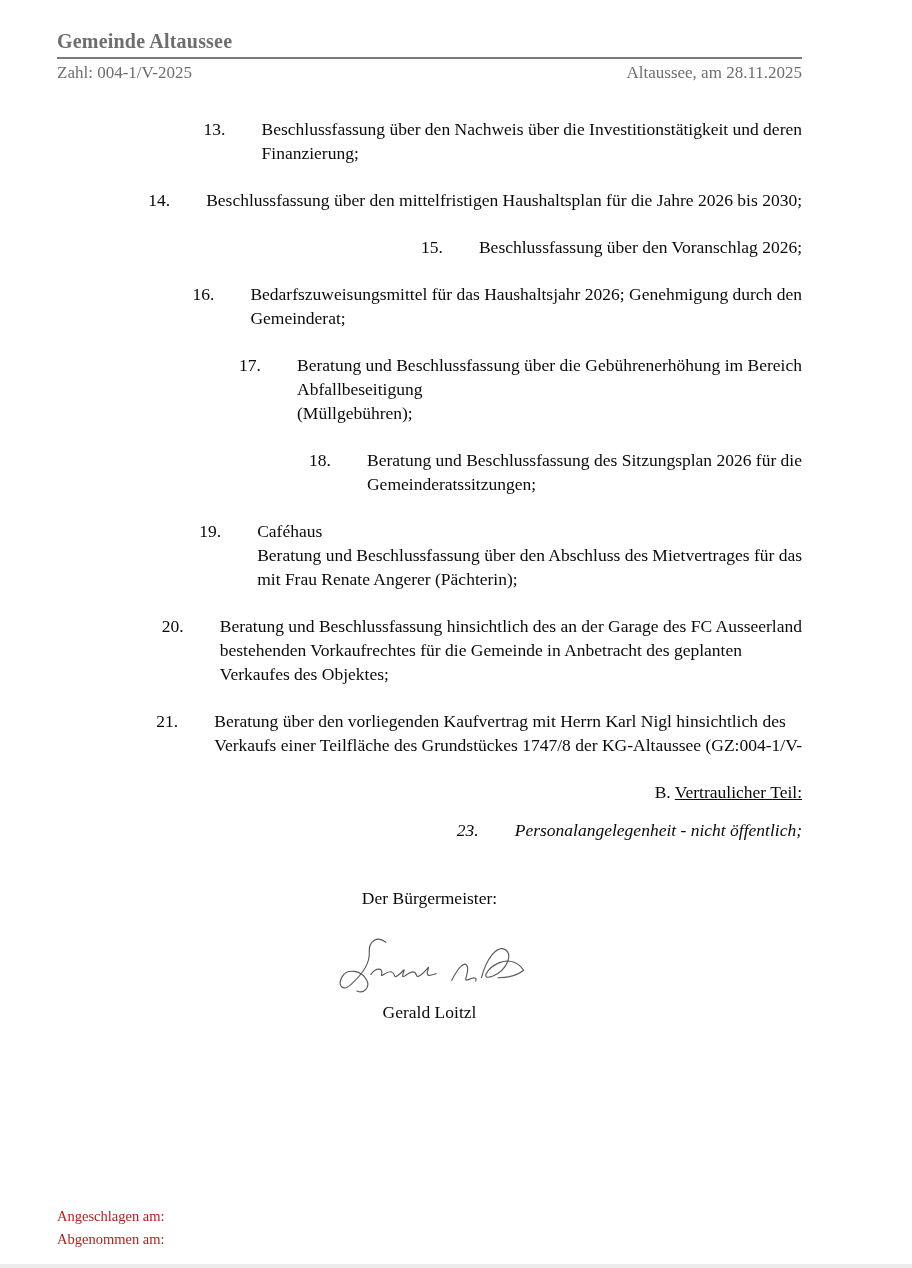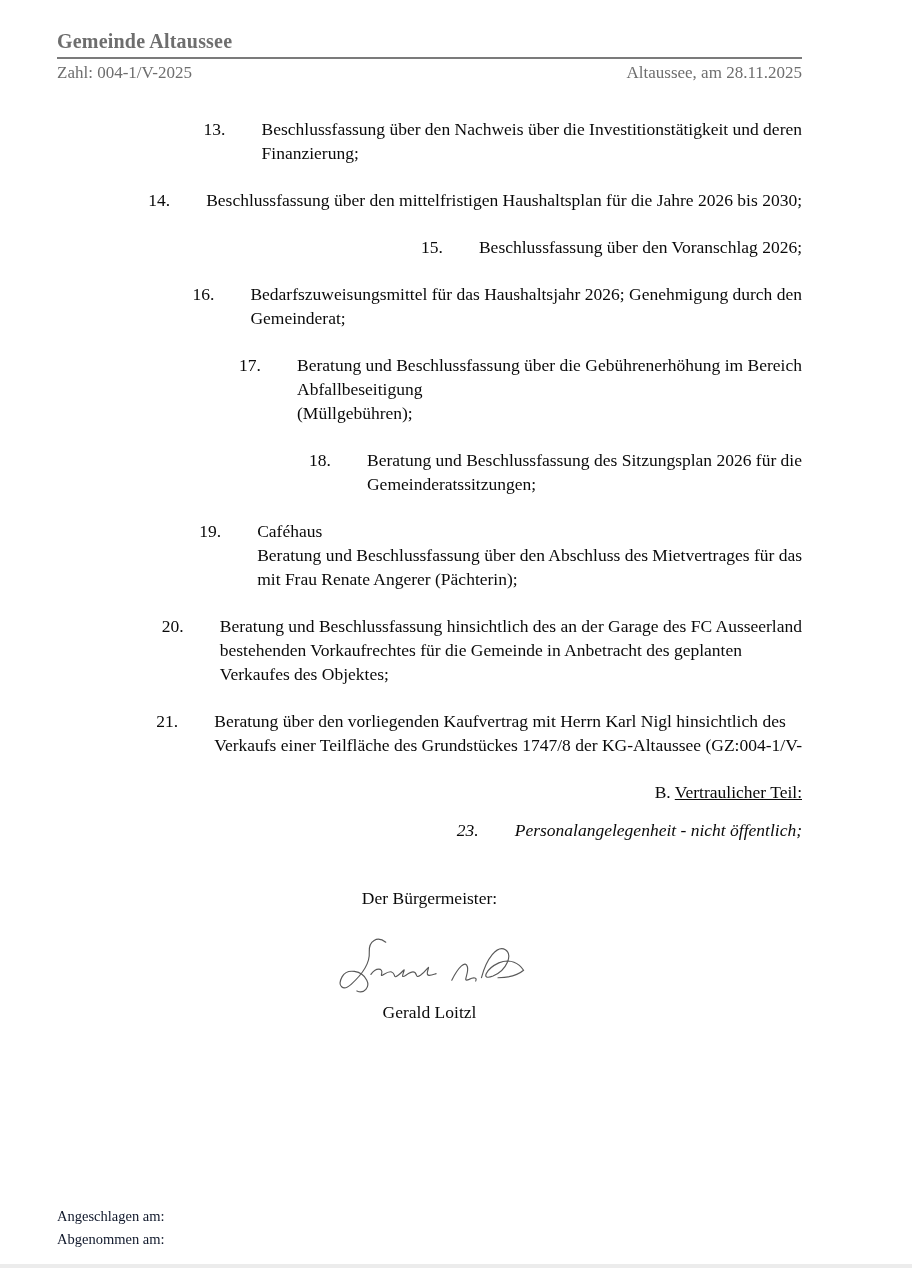--- a/index.html
+++ b/index.html
@@ -81,21 +81,21 @@
   }
   .signature-image-wrap svg { display: block; }
   .signature-name { }
   
   .footer {
     position: absolute;
     left: 57px;
     top: 1205px;
     font-size: 14.5px;
     line-height: 23px;
-    color: #0f172a;
+    color: #b91c1c;
   }
   .page-bottom-edge {
     position: absolute;
     left: 0; bottom: 0;
     width: 100%; height: 4px;
     background: #ececec;
   }
 </style>
 </head>
 <body>

